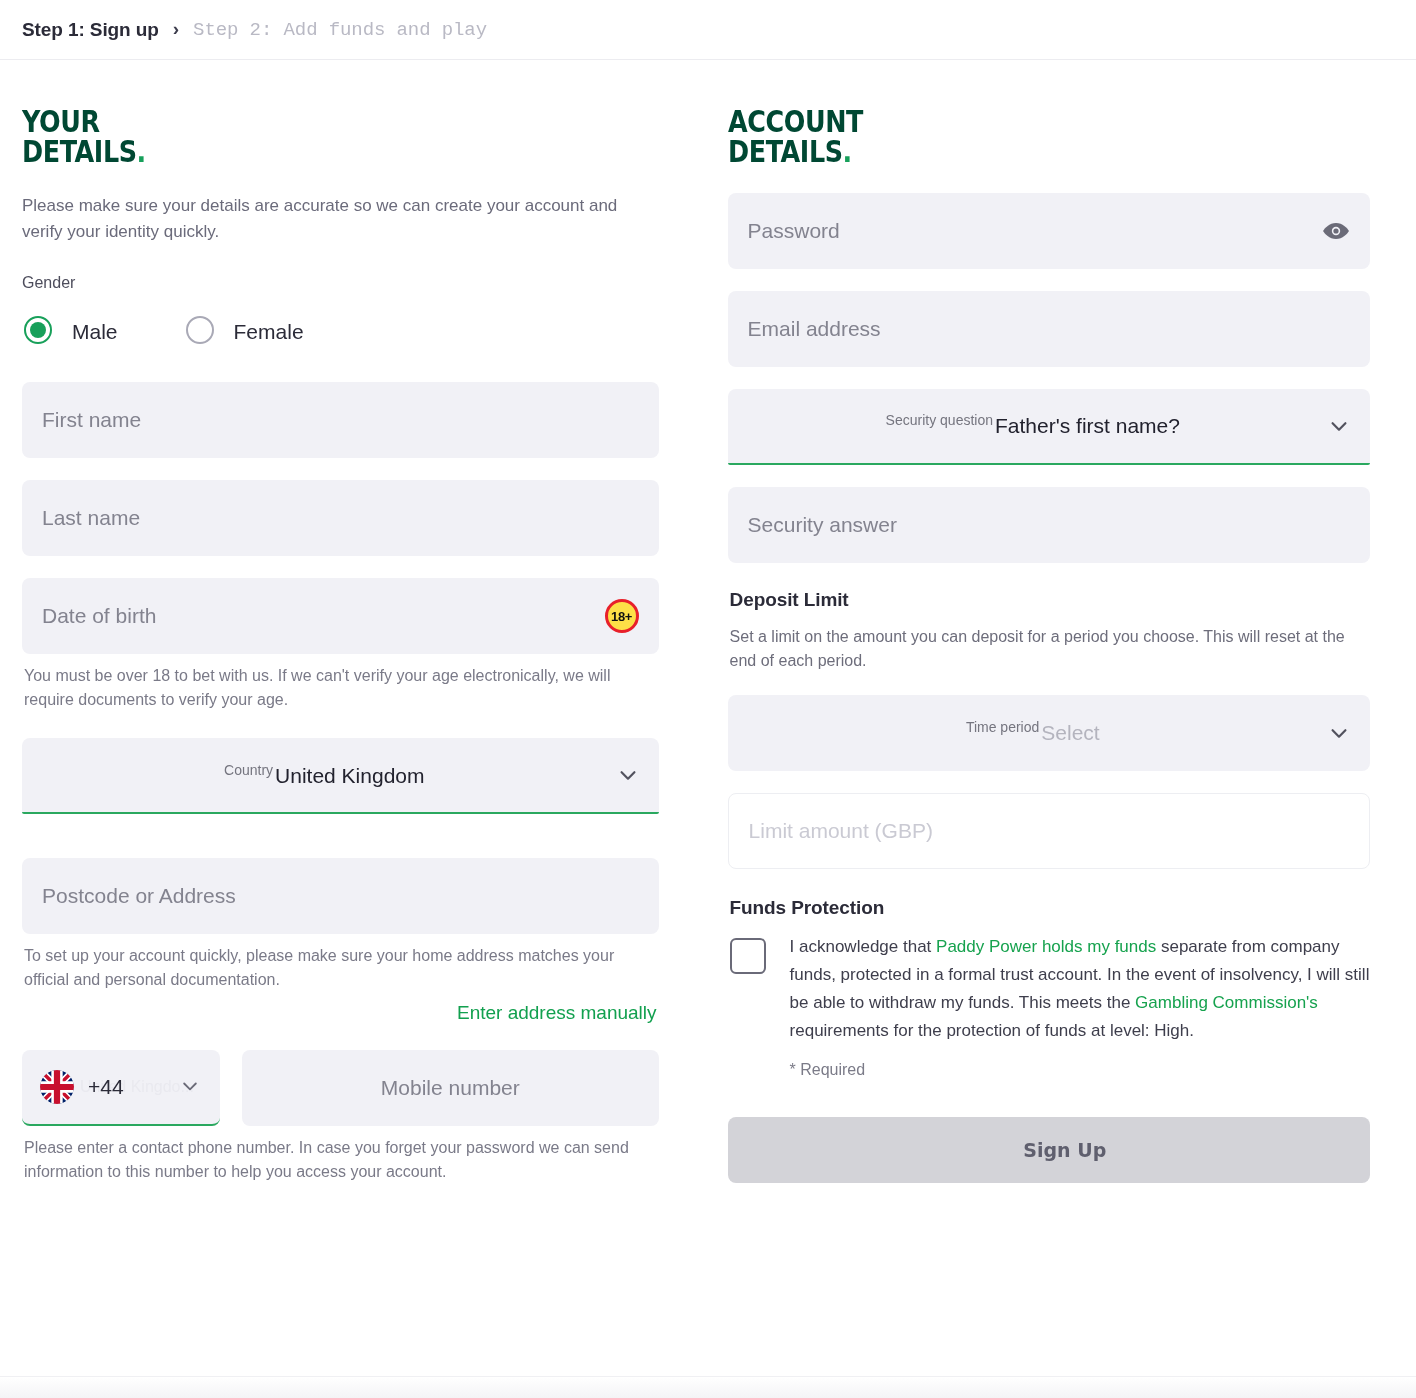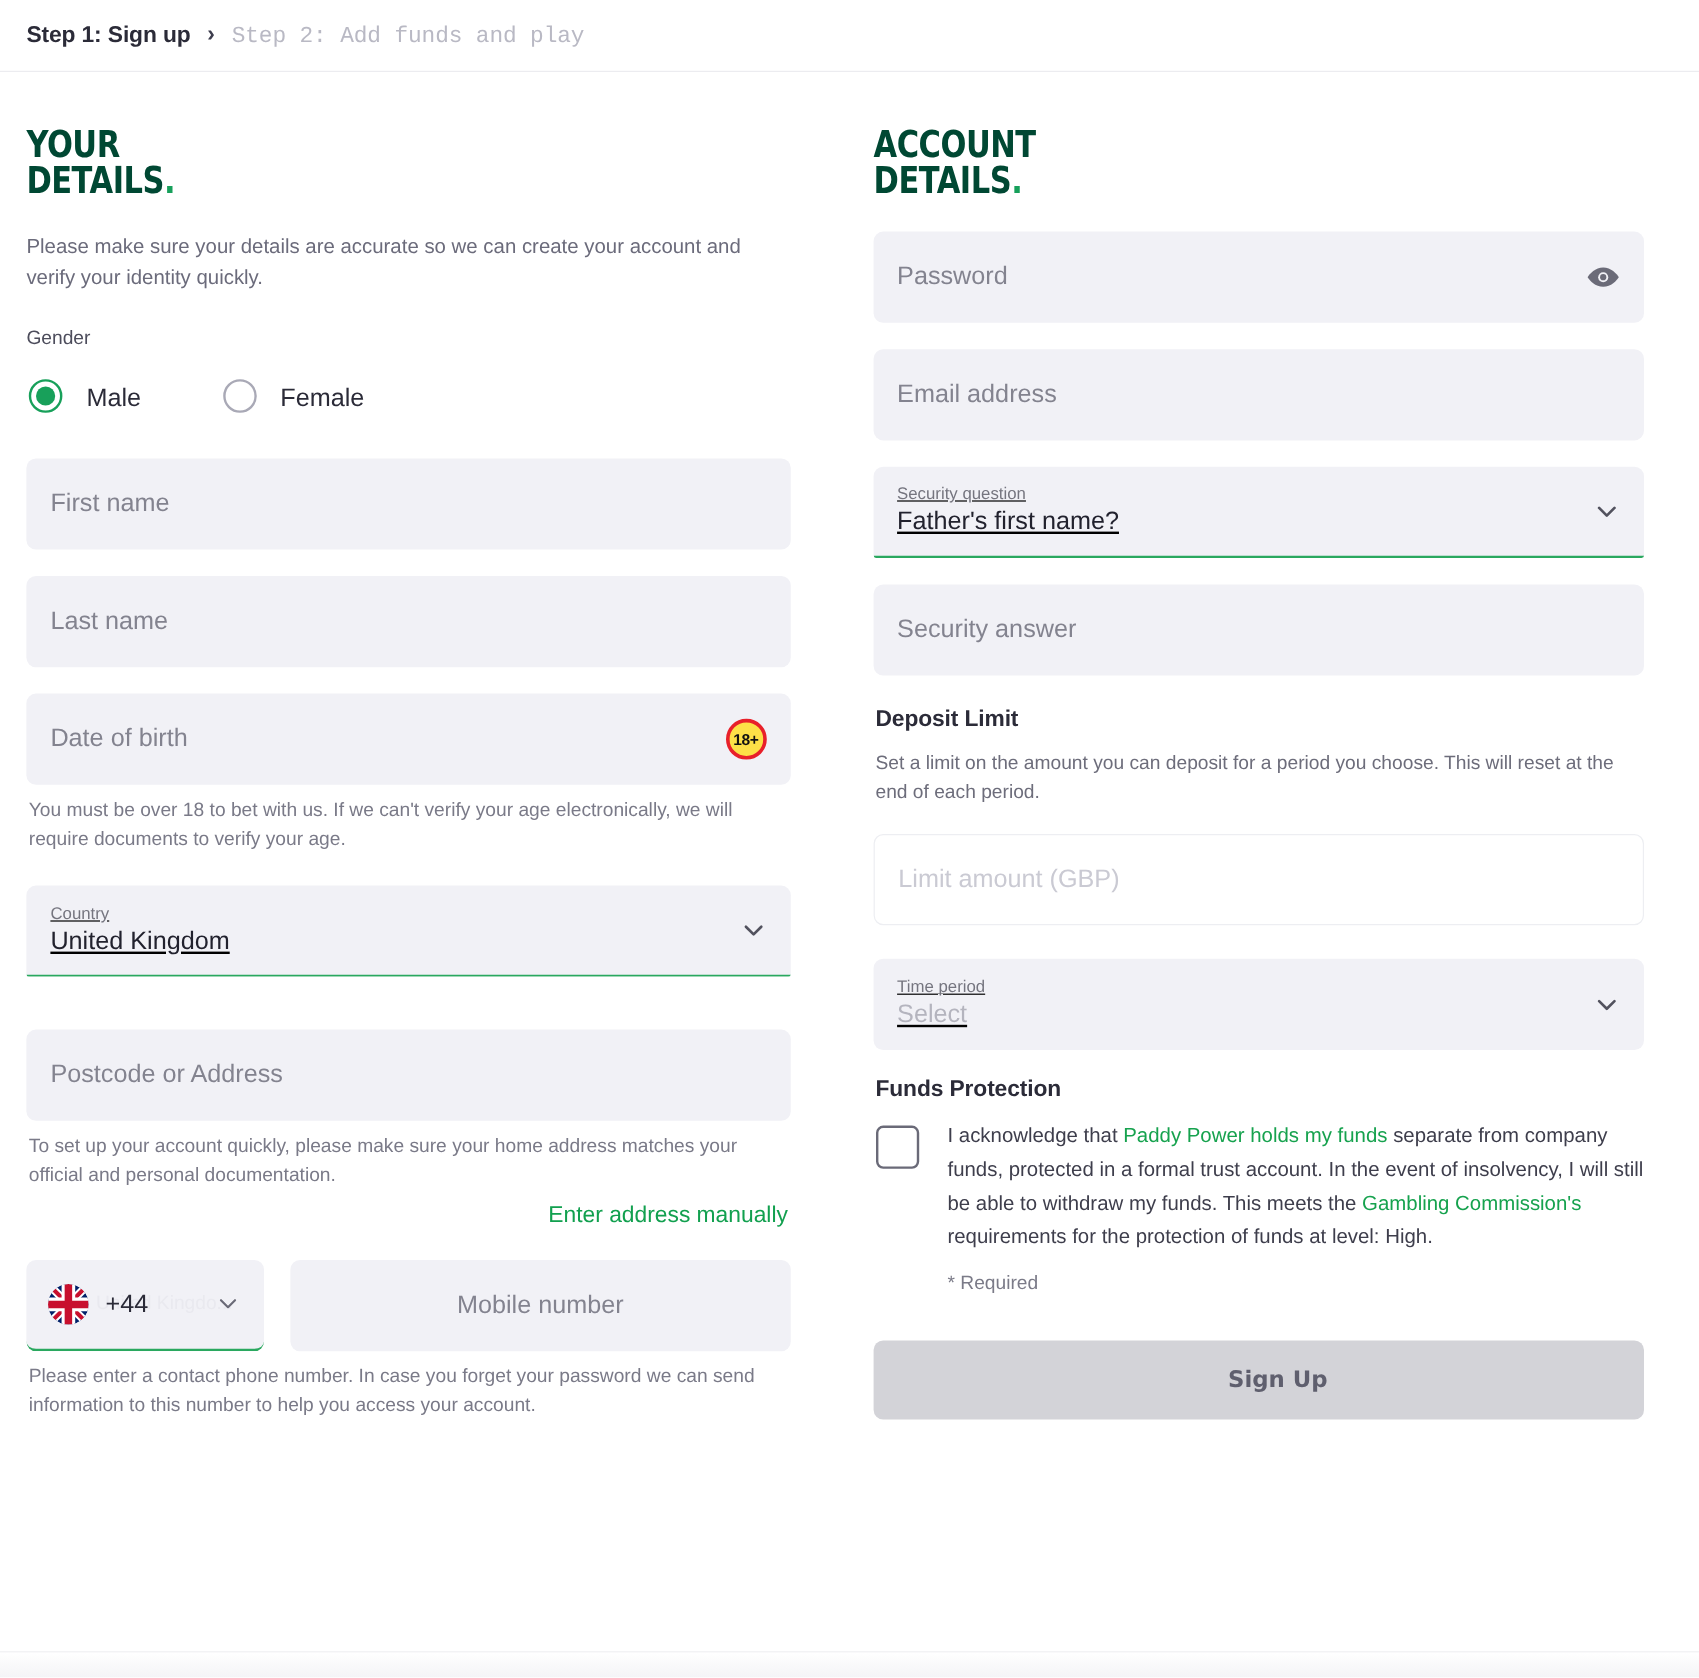--- a/index.html
+++ b/index.html
@@ -146,25 +146,24 @@
     border-bottom-left-radius: 2px;
     border-bottom-right-radius: 2px;
   }
   .input-box.tight { margin-bottom: 10px; }
   .input-ph {
     font-size: 21px;
     color: #83838f;
   }
   .input-stack {
     display: flex;
-    flex-direction: column;
+    flex-direction: row;
     justify-content: center;
     gap: 2px;
     flex: 1;
-    text-decoration: underline;
   }
   .mini-label {
     font-size: 14px;
     color: #75757f;
     line-height: 1.1;
   }
   .input-val {
     font-size: 21px;
     color: #22222e;
     line-height: 1.2;
@@ -490,34 +489,34 @@
         </span>
       </div>
 
       <div class="input-box" style="margin-bottom:26px">
         <span class="input-ph">Security answer</span>
       </div>
 
       <div class="sub-head">Deposit Limit</div>
       <p class="sub-copy">Set a limit on the amount you can deposit for a period you choose. This will reset at the end of each period.</p>
 
-      <div class="input-box disabled" style="margin-bottom:28px">
-        <span class="input-ph">Limit amount (GBP)</span>
-      </div>
-
       <div class="input-box">
         <span class="input-stack">
           <span class="mini-label">Time period</span>
           <span class="input-val muted">Select</span>
         </span>
         <span class="chev">
           <svg viewBox="0 0 24 24" width="22" height="22">
               <path d="M5 9l7 7 7-7" fill="none" stroke="#52525e" stroke-width="2.4" stroke-linecap="round" stroke-linejoin="round"></path>
             </svg>
         </span>
+      </div>
+
+      <div class="input-box disabled" style="margin-bottom:28px">
+        <span class="input-ph">Limit amount (GBP)</span>
       </div>
 
       <div class="sub-head" style="margin-bottom:6px">Funds Protection</div>
 
       <div class="ack-row">
         <span class="checkbox"></span>
         <div>
           <div class="ack-text"><span>I acknowledge that </span><span class="g">Paddy Power holds my funds</span><span> separate from company funds, protected in a formal trust account. In the event of insolvency, I will still be able to withdraw my funds. This meets the </span><span class="g">Gambling Commission's</span><span> requirements for the protection of funds at level: High.</span></div>
           <div class="required">* Required</div>
         </div>

